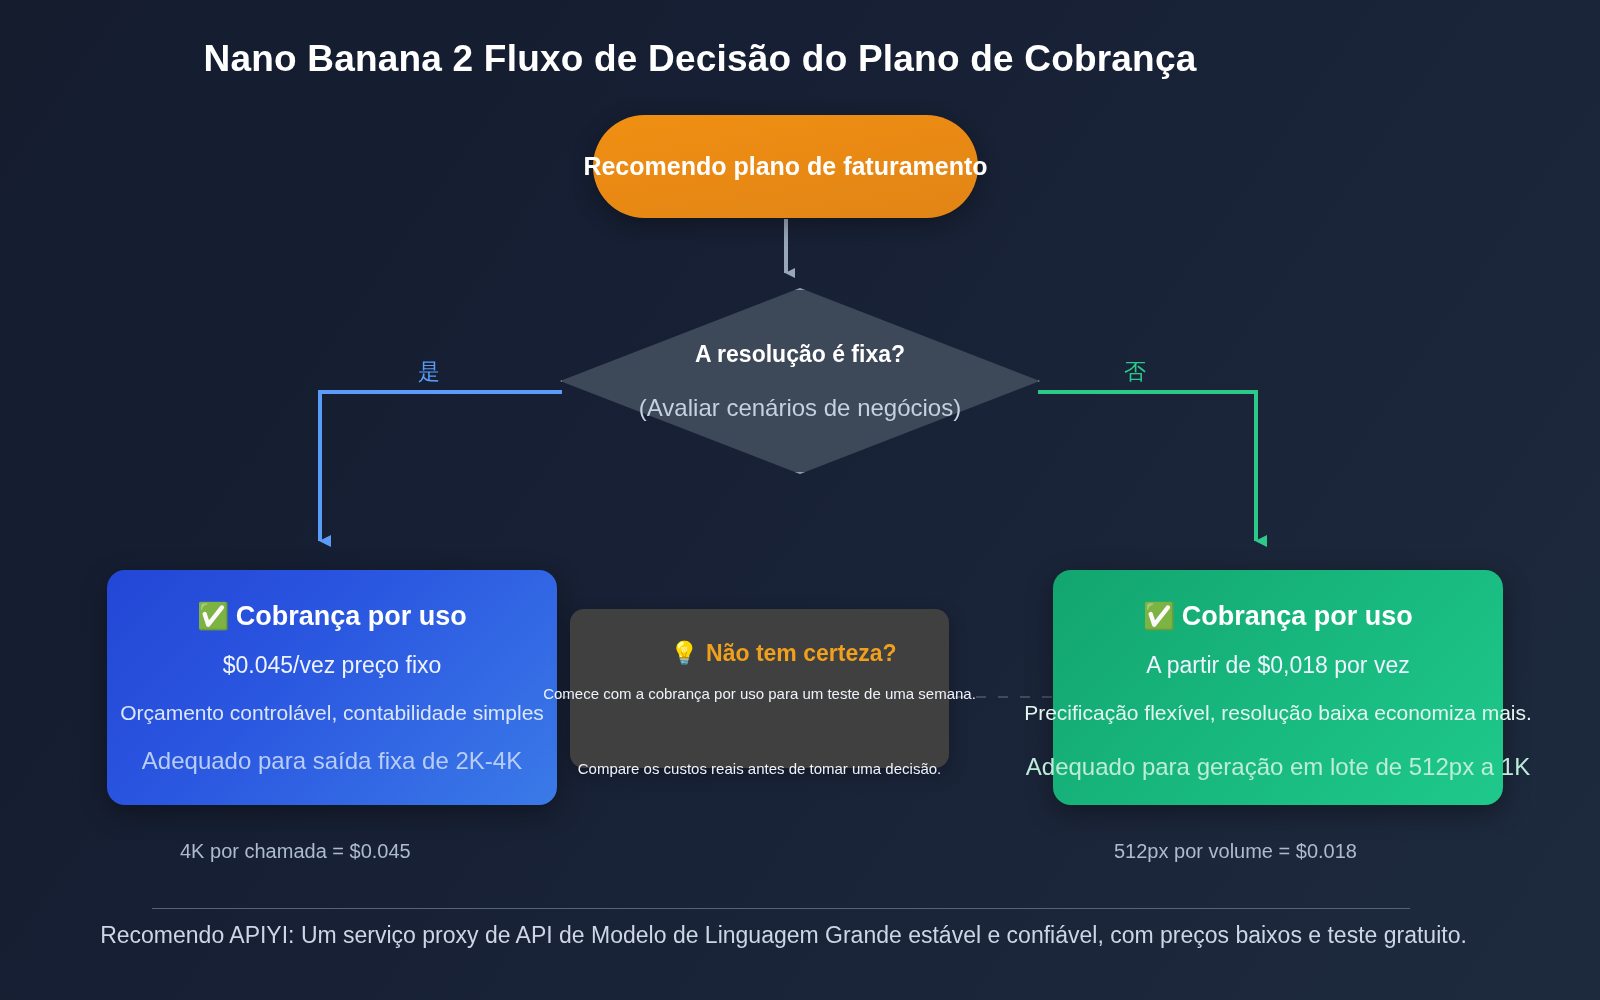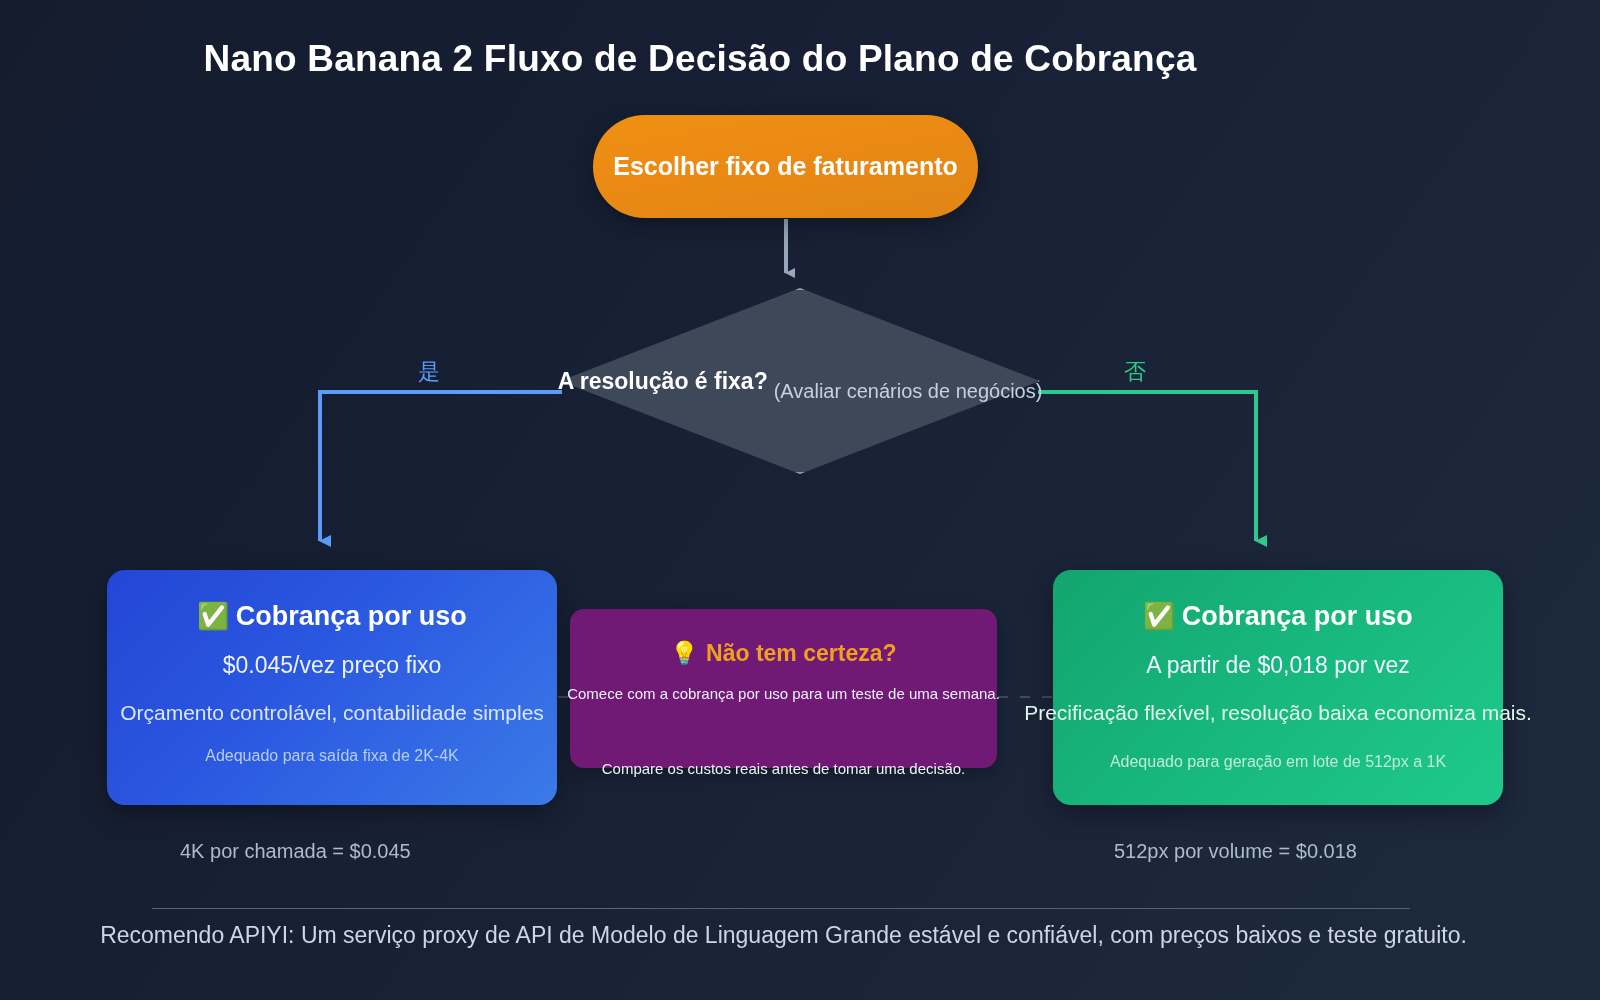--- a/index.html
+++ b/index.html
@@ -44,25 +44,25 @@
     position:absolute; left:560px; top:288px; width:480px; height:186px;
   }
   #decision .shape{
     position:absolute; inset:0;
     background:#3d4858;
     border:2px solid #8e9bad;
     clip-path:polygon(50% 0%,100% 50%,50% 100%,0% 50%);
   }
   #decision .txt{
     position:absolute; inset:0;
-    display:flex; flex-direction:row; align-items:center; justify-content:center;
+    display:flex; flex-direction:column; align-items:center; justify-content:center;
     gap:6px;
   }
   #decision .q{ font-size:23px; font-weight:bold; color:#ffffff; white-space:nowrap; }
-  #decision .sub{ font-size:20px; color:#c6d0de; white-space:nowrap;margin-top:20px; }
+  #decision .sub{ font-size:24px; color:#c6d0de; white-space:nowrap;margin-top:20px; }
 
   
   .branch-lbl{
     position:absolute; font-size:22px; font-weight:500; white-space:nowrap;
   }
   #lbl-yes{ left:418px; top:357px; color:#5b9cf8; }
   #lbl-no { left:1124px; top:357px; color:#2dc98a; }
 
   
   .card{
@@ -87,31 +87,31 @@
     white-space:nowrap; line-height:1.1;
   }
   .card .c-title .chk{ font-size:26px; margin-right:6px; }
   .card .c-price{
     margin-top:20px; font-size:23px; color:#eef3ff; white-space:nowrap;
   }
   .card .c-desc{
     margin-top:22px; font-size:21px; color:#dbe6fb; white-space:nowrap;
   }
   .card .c-note{
-    margin-top:22px; font-size:16px; white-space:nowrap;
+    margin-top:22px; font-size:24px; white-space:nowrap;
   }
   #card-blue .c-note{ color:#b8cdf6; }
   #card-green .c-desc{ color:#e2f6ee; }
   #card-green .c-note{ color:#bdecd8;margin-top:28px; }
 
   
   #tip{
-    position:absolute; left:570px; top:609px; width:427px; height:159px;
+    position:absolute; left:570px; top:609px; width:379px; height:159px;
     border-radius:14px;
-    background:#701a75;
+    background:#404040;
     box-shadow:0 6px 18px rgba(0,0,0,.28);
   }
   #tip .t-head{
     position:absolute; left:0; top:31px; width:427px;
     text-align:center; font-size:23px; font-weight:bold; color:#f0a01c;
     white-space:nowrap;
   }
   #tip .t-head .bulb{ margin-right:7px; }
   #tip .t-l1, #tip .t-l2{
     position:absolute; left:50%; transform:translateX(-50%);
@@ -165,21 +165,21 @@
     <line x1="786" y1="219" x2="786" y2="273" stroke="#97a6ba" stroke-width="4" marker-end="url(#ah-gray)"></line>
 
     <polyline points="562,392 320,392 320,541" fill="none" stroke="#5b9cf8" stroke-width="4" marker-end="url(#ah-blue)"></polyline>
 
     <polyline points="1038,392 1256,392 1256,541" fill="none" stroke="#2dc98a" stroke-width="4" marker-end="url(#ah-green)"></polyline>
 
     <line x1="470" y1="697" x2="1130" y2="697" stroke="#6d7b90" stroke-width="2" stroke-dasharray="10 12" opacity="0.45"></line>
   </svg>
 
   <div id="start">
-    <span class="lbl">Escolher fixo de faturamento</span>
+    <span class="lbl">Recomendo plano de faturamento</span>
   </div>
 
   <div id="decision">
     <div class="shape"></div>
     <div class="txt">
       <div class="q">A resolução é fixa?</div>
       <div class="sub">(Avaliar cenários de negócios)</div>
     </div>
   </div>
 

